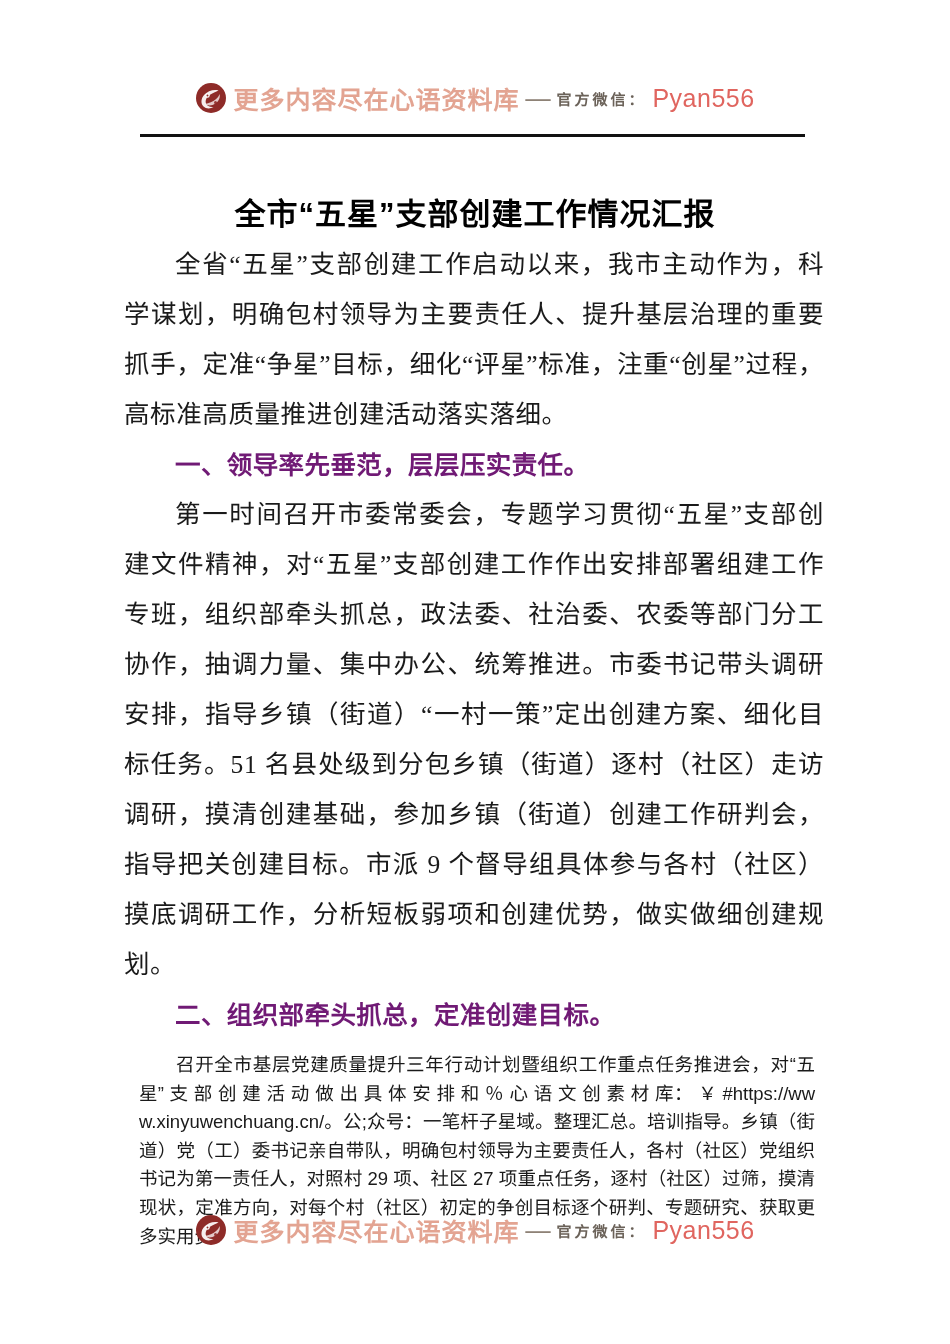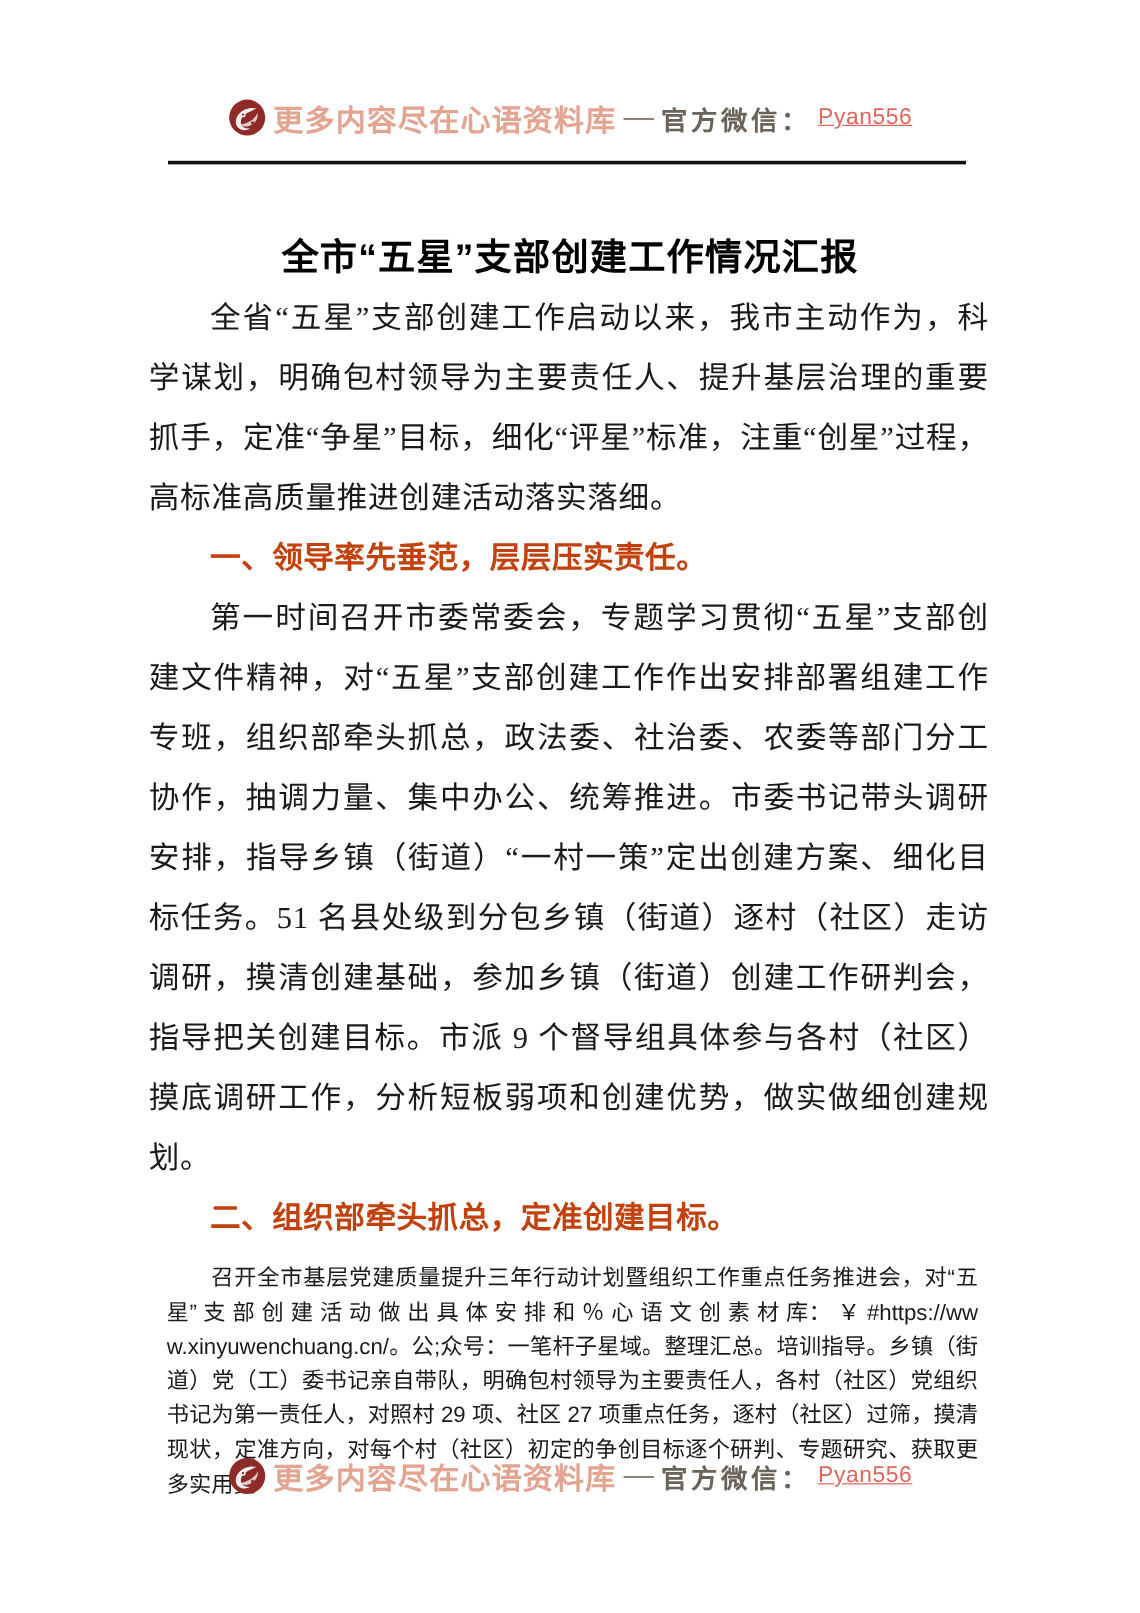--- a/index.html
+++ b/index.html
@@ -52,32 +52,31 @@
     color: #e3a492;
   }
   .wm-dash {
     font-size: 25px;
     font-weight: 700;
     color: #8e8276;
     letter-spacing: 0px;
   }
   .wm-label {
     font-family: Liberation Serif, serif;
-    font-size: 22px;
+    font-size: 15px;
     font-weight: 700;
     letter-spacing: 3px;
     color: #6b6259;
   }
   .wm-id {
     font-family: "Liberation Sans", "DejaVu Sans", sans-serif;
-    font-size: 19px;
+    font-size: 25px;
     font-weight: 400;
     color: #e0655f;
     letter-spacing: 0.5px;
-    text-decoration: underline;
   }
 
   
   .header-rule {
     position: absolute;
     left: 140px;
     top: 134px;
     width: 665px;
     height: 3px;
     background: #111111;
@@ -118,21 +117,21 @@
   }
 
   p.section-head {
     margin: 0;
     font-family: "Liberation Sans", "DejaVu Sans", sans-serif;
     font-size: 25.5px;
     font-weight: 700;
     line-height: 50px;
     text-indent: 2em;
     letter-spacing: 0.4px;
-    color: #c2410c;
+    color: #701a75;
   }
 
   
   .small-block {
     position: absolute;
     left: 124px;
     top: 1036px;
     width: 706px;
   }
   p.small-para {

